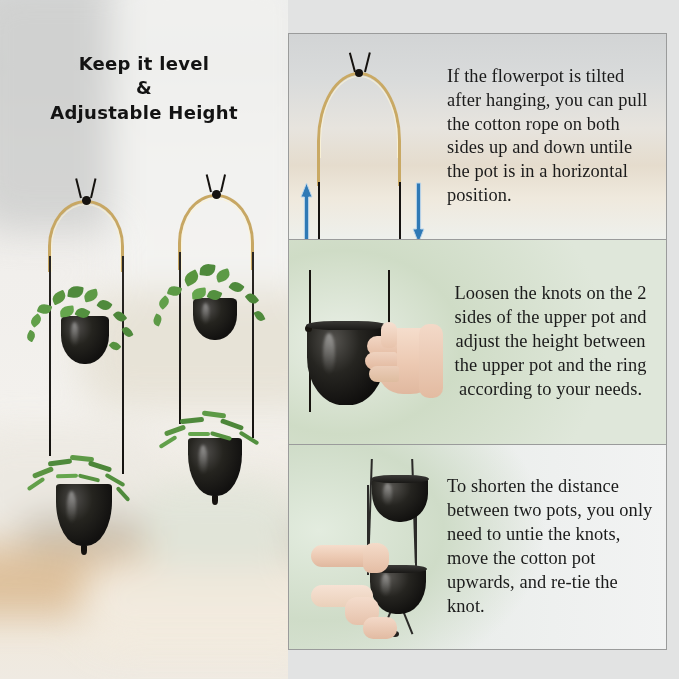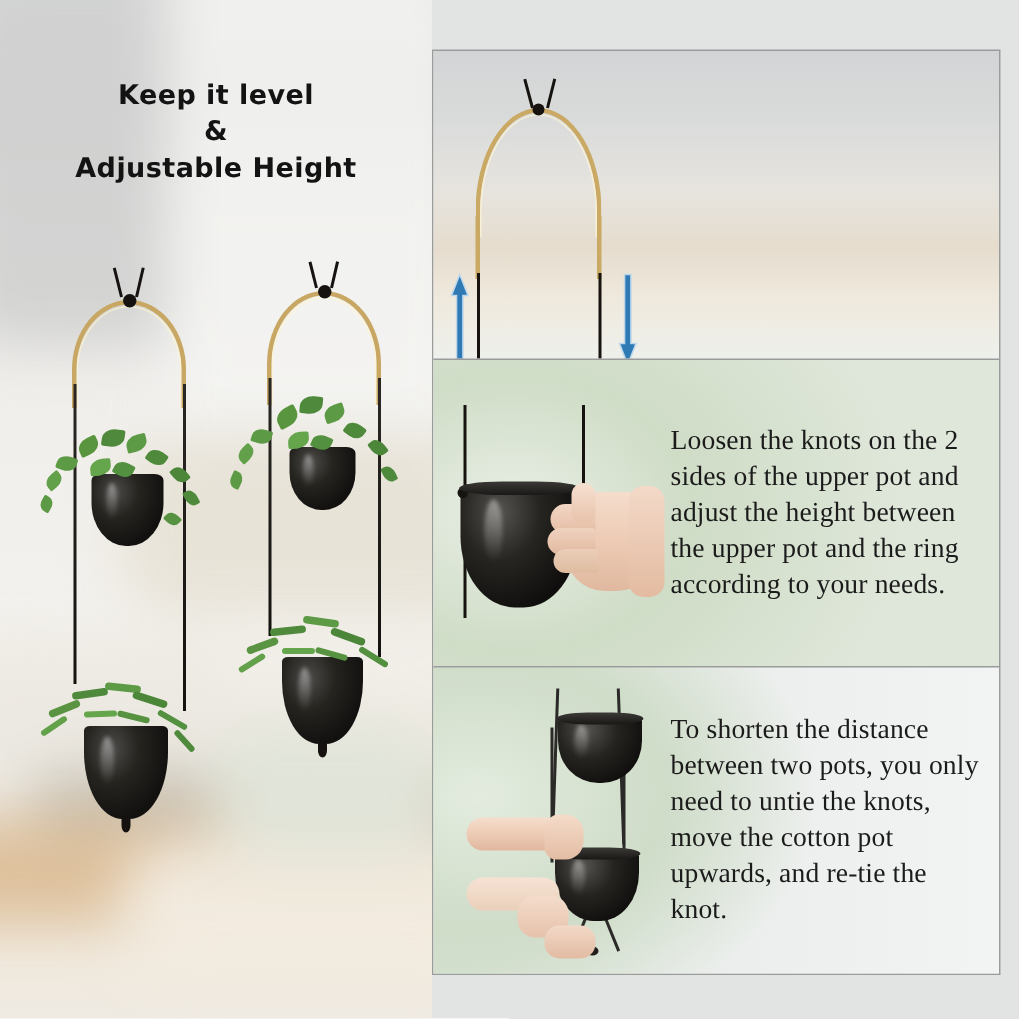--- a/index.html
+++ b/index.html
@@ -129,20 +129,21 @@
   .panel-1 {
     background:
       linear-gradient(to bottom,
         #d2d4d5 0%, #d9dbdb 22%, #e7e4de 46%,
         #e5dccd 64%, #efe9dd 80%, #eef0ec 100%);
   }
   .panel-2 {
     background:
       radial-gradient(ellipse 70% 100% at 14% 50%, #e9efe6 0%, #cfdcc6 45%, #dfe7da 100%),
       linear-gradient(to right, #e4ebe1 0%, #bccdb0 38%, #eef0ec 78%, #f2f3f1 100%);
+    text-align: center;
   }
   .panel-3 {
     background:
       radial-gradient(ellipse 60% 80% at 8% 42%, #e3ecdf 0%, #cfdcc8 55%, rgba(235,238,234,0) 100%),
       linear-gradient(to right, #d9e4d4 0%, #e9edea 40%, #eef0ef 70%, #f2f3f3 100%);
   }
   .panel-art {
     position: relative;
     width: 152px; height: 100%;
     flex: 0 0 152px;
@@ -360,20 +361,21 @@
           <svg width="13" height="62" viewBox="0 0 13 62">
             <path d="M6.5 1 L12 15 L8.6 15 L8.6 61 L4.4 61 L4.4 15 L1 15 Z" fill="#2f79b5" stroke="#bcd6ea" stroke-width="1"></path>
           </svg>
         </div>
         <div class="arrow" style="left:123px; top:148px;">
           <svg width="13" height="62" viewBox="0 0 13 62">
             <path d="M6.5 61 L12 47 L8.6 47 L8.6 1 L4.4 1 L4.4 47 L1 47 Z" fill="#2f79b5" stroke="#bcd6ea" stroke-width="1"></path>
           </svg>
         </div>
       </div>
+      <div class="panel-text">If the flowerpot is tilted after hanging, you can pull the cotton rope on both sides up and down untile the pot is in a horizontal position.</div>
     </div>
 
     <div class="panel panel-2">
       <div class="panel-art">
         <div class="p2-cord" style="left:20px;  top:30px; height:142px;"></div>
         <div class="p2-cord" style="left:99px;  top:30px; height:60px;"></div>
         <div class="p2-knot" style="left:16px; top:85px;"></div>
         <div class="p2-knot" style="left:95px; top:86px; z-index:9;"></div>
         <div class="p2-rim"></div>
         <div class="p2-pot">

